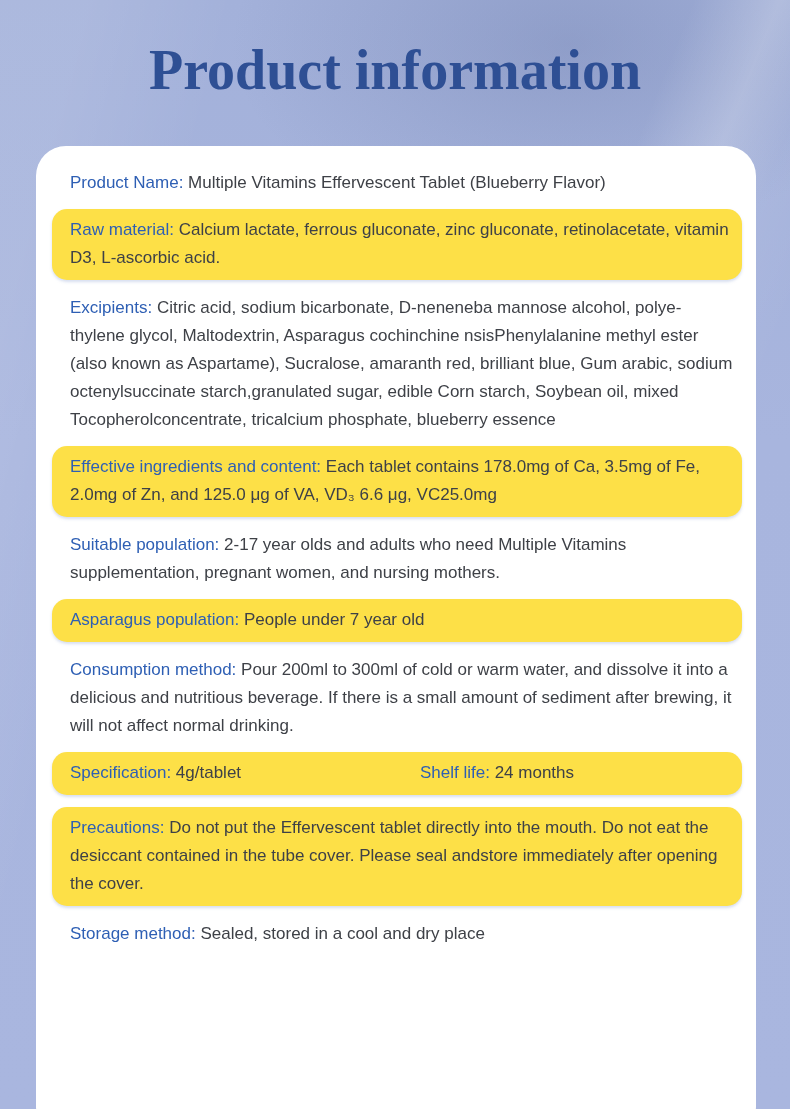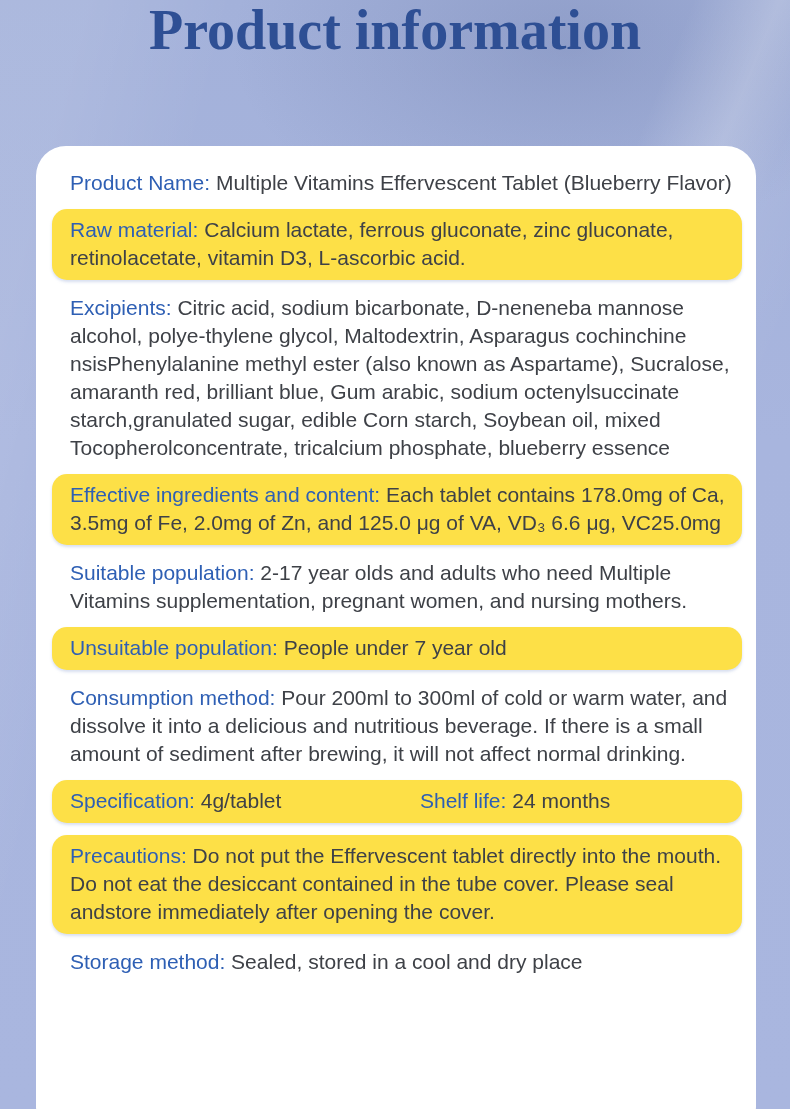--- a/index.html
+++ b/index.html
@@ -18,20 +18,21 @@
     height: 1109px;
     overflow: hidden;
     background:
       linear-gradient(112deg, rgba(255,255,255,0.00) 56%, rgba(255,255,255,0.22) 63%, rgba(255,255,255,0.05) 68%, rgba(255,255,255,0.00) 74%),
       linear-gradient(104deg, rgba(255,255,255,0.10) 8%, rgba(255,255,255,0.00) 22%),
       radial-gradient(ellipse 520px 300px at 72% 4%, rgba(96,112,160,0.30), rgba(96,112,160,0.00) 65%),
       linear-gradient(180deg, #a3b1da 0%, #a8b5de 40%, #a9b6df 100%);
   }
   .title {
     margin: 0;
+    padding-top: 40px;
     text-align: center;
     font-family: "Liberation Serif", "DejaVu Serif", serif;
     font-weight: 700;
     font-size: 56px;
     line-height: 1.1;
     color: #2e4f94;
     letter-spacing: 0px;
   }
   .card {
     position: absolute;
@@ -41,21 +42,21 @@
     height: 990px; 
     background: #ffffff;
     border-radius: 30px;
     box-sizing: border-box;
     padding: 21px 14px 0 16px;
   }
   .row {
     box-sizing: border-box;
     margin: 0 0 10px 0;
     padding: 2px 8px 2px 18px;
-    font-size: 21px;
+    font-size: 17px;
     line-height: 28px;
     color: #3e4147;
   }
   .row.hl {
     background: #fde047;
     border-radius: 15px;
     padding: 7px 8px 8px 18px;
     margin-bottom: 12px;
     box-shadow: 0 2px 3px rgba(141, 160, 210, 0.35);
   }
@@ -100,21 +101,21 @@
 
     <div class="row hl">
       <span class="label">Effective ingredients and content:</span><span class="value"> Each tablet contains 178.0mg of Ca, 3.5mg of Fe, 2.0mg of Zn, and 125.0 μg of VA,  VD₃ 6.6 μg,  VC25.0mg</span>
     </div>
 
     <div class="row">
       <span class="label">Suitable population:</span><span class="value">  2-17 year olds and adults who need Multiple Vitamins supplementation, pregnant women, and nursing mothers.</span>
     </div>
 
     <div class="row hl">
-      <span class="label">Unsuitable population:</span><span class="value"> People under 7 year old</span>
+      <span class="label">Asparagus population:</span><span class="value"> People under 7 year old</span>
     </div>
 
     <div class="row">
       <span class="label">Consumption method:</span><span class="value"> Pour 200ml to 300ml of cold or warm water, and dissolve it into a delicious and nutritious beverage. If there is a small amount of sediment after brewing, it will not affect normal drinking.</span>
     </div>
 
     <div class="row hl spec-row">
       <div class="spec-group">
         <span class="label">Specification:</span><span class="value"> 4g/tablet</span>
       </div>

